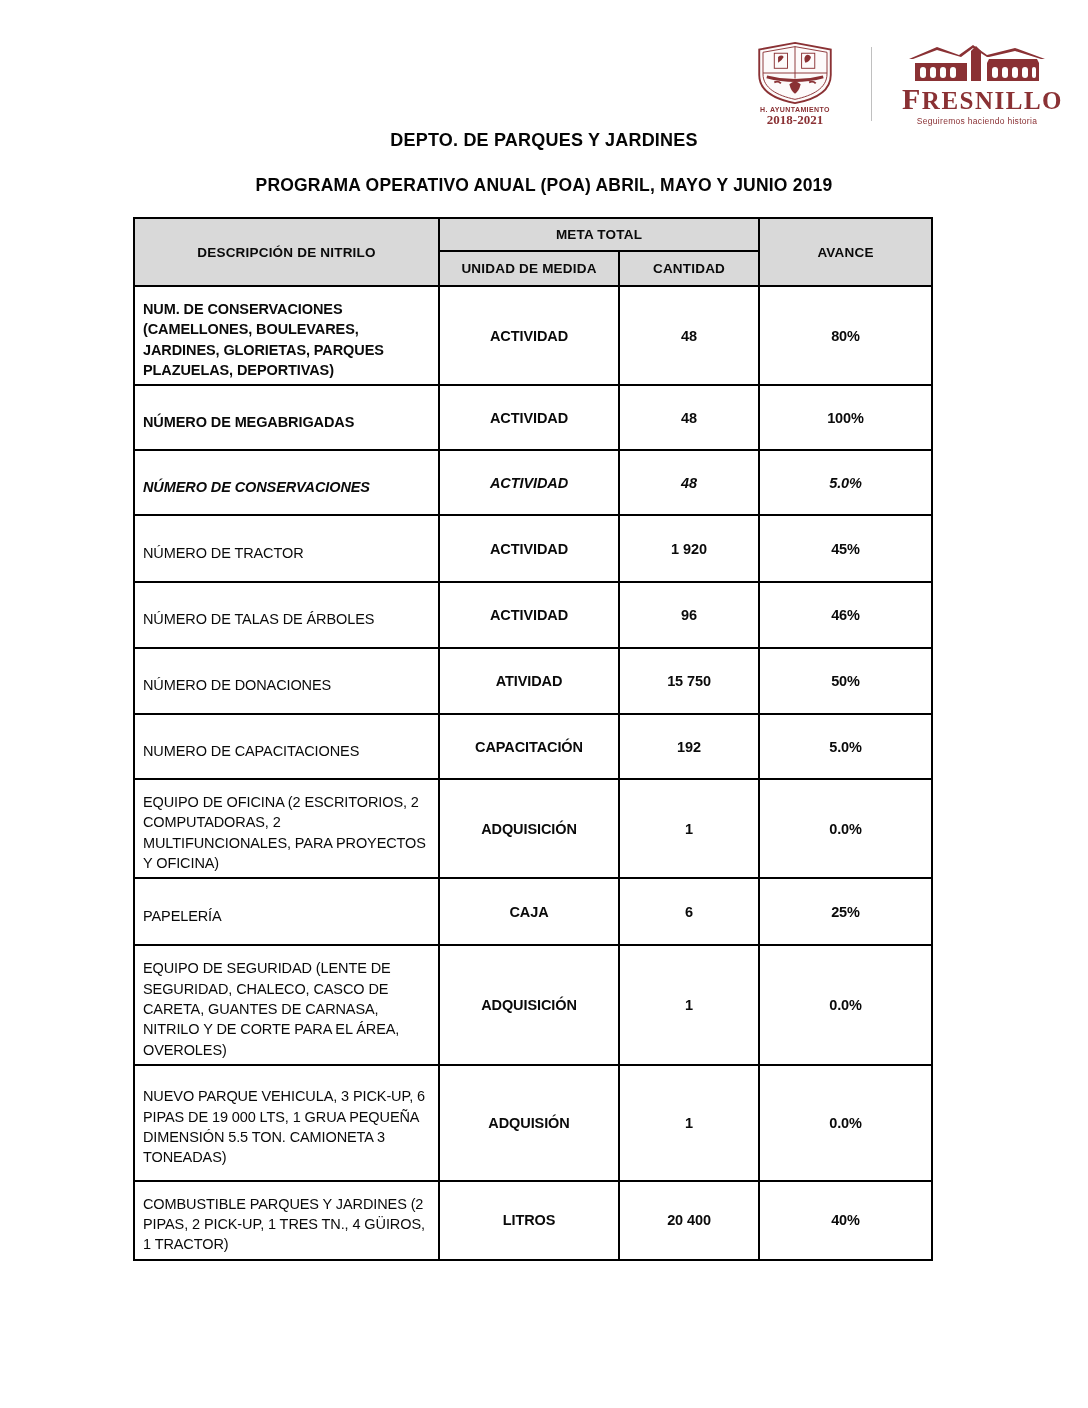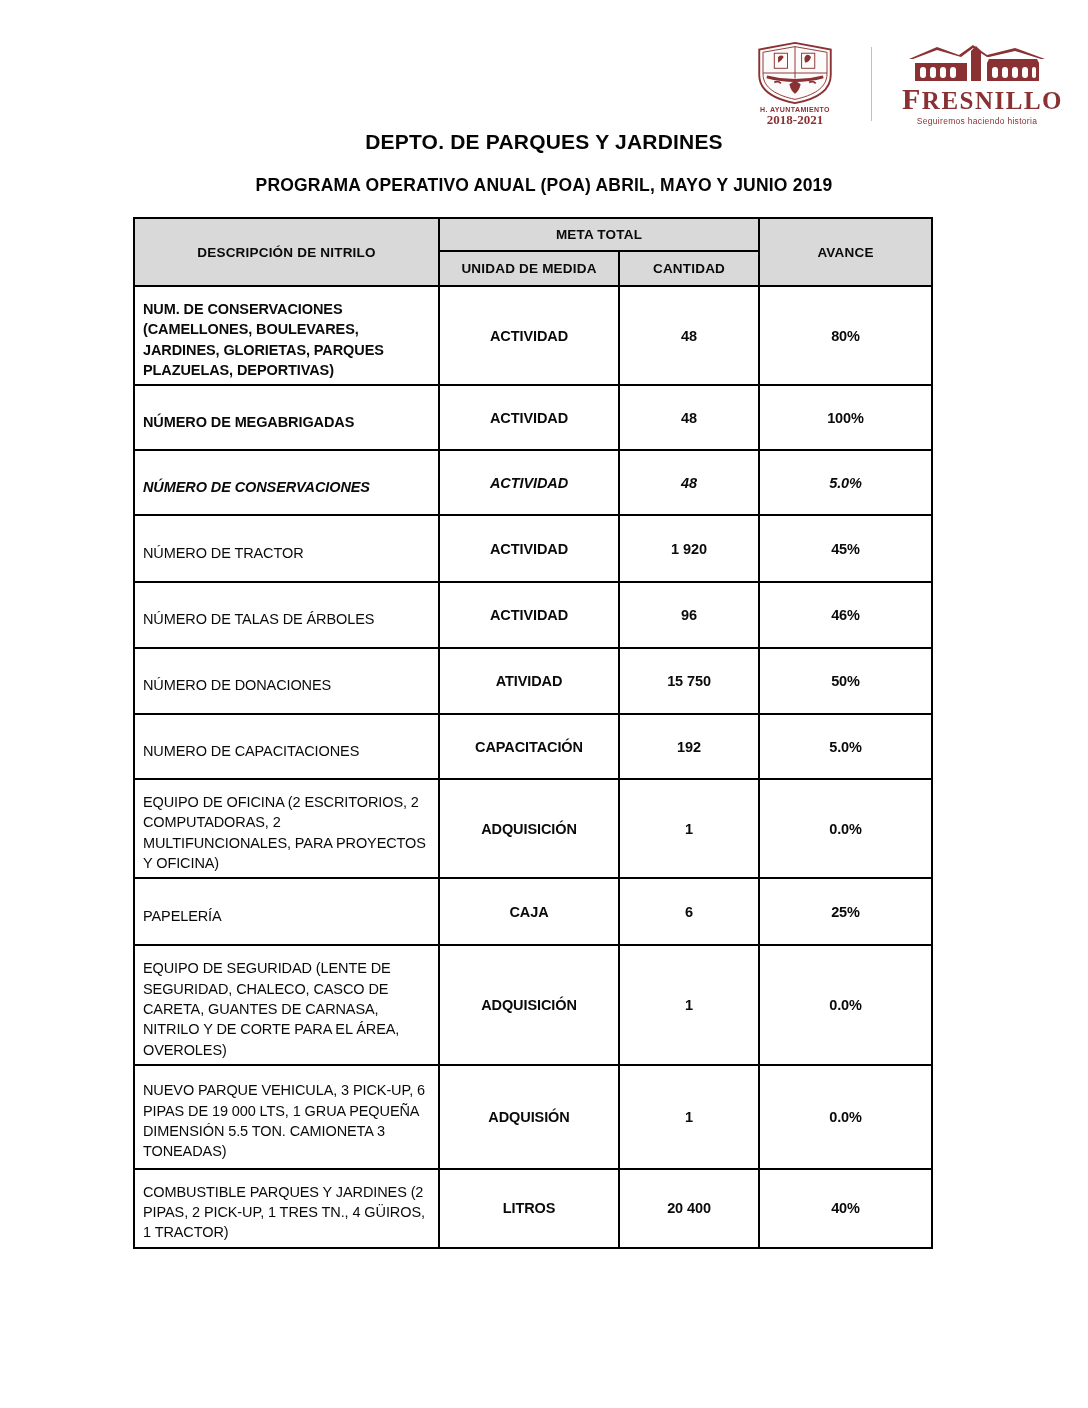--- a/index.html
+++ b/index.html
@@ -37,21 +37,21 @@
     letter-spacing: 1.5px; line-height: 1; white-space: nowrap;
   }
   .brand-name::first-letter { font-size: 30px; }
   .brand-tagline {
     font-size: 8.5px; color: #8a3134; letter-spacing: 0.3px; margin-top: 2px;
   }
 
   
   .doc-title {
     position: absolute; top: 130px; left: 0; width: 100%;
-    text-align: center; font-size: 21px; font-weight: 700;
+    text-align: center; font-size: 18px; font-weight: 700;
     letter-spacing: 0.2px; color: #050505;
   }
   .doc-subtitle {
     position: absolute; top: 175px; left: 0; width: 100%;
     text-align: center; font-size: 17.5px; font-weight: 700;
     letter-spacing: 0.2px; color: #050505;
   }
 
   
   .poa-table {
@@ -223,21 +223,21 @@
     <td class="col-av">25%</td>
   </tr>
 
   <tr style="height: 105px;">
     <td class="col-desc">EQUIPO DE SEGURIDAD (LENTE DE SEGURIDAD, CHALECO, CASCO DE CARETA, GUANTES DE CARNASA, NITRILO Y DE CORTE PARA EL ÁREA, OVEROLES)</td>
     <td class="col-unit">ADQUISICIÓN</td>
     <td class="col-qty">1</td>
     <td class="col-av">0.0%</td>
   </tr>
 
-  <tr style="height: 104px; margin-top: 40px;">
+  <tr style="height: 116px; margin-top: 40px;">
     <td class="col-desc">NUEVO PARQUE VEHICULA, 3 PICK-UP, 6 PIPAS DE 19 000 LTS, 1 GRUA PEQUEÑA DIMENSIÓN 5.5 TON. CAMIONETA 3 TONEADAS)</td>
     <td class="col-unit">ADQUISIÓN</td>
     <td class="col-qty">1</td>
     <td class="col-av">0.0%</td>
   </tr>
 
   <tr style="height: 67px;">
     <td class="col-desc">COMBUSTIBLE PARQUES Y JARDINES (2 PIPAS, 2 PICK-UP, 1 TRES TN., 4 GÜIROS, 1 TRACTOR)</td>
     <td class="col-unit">LITROS</td>
     <td class="col-qty">20 400</td>

